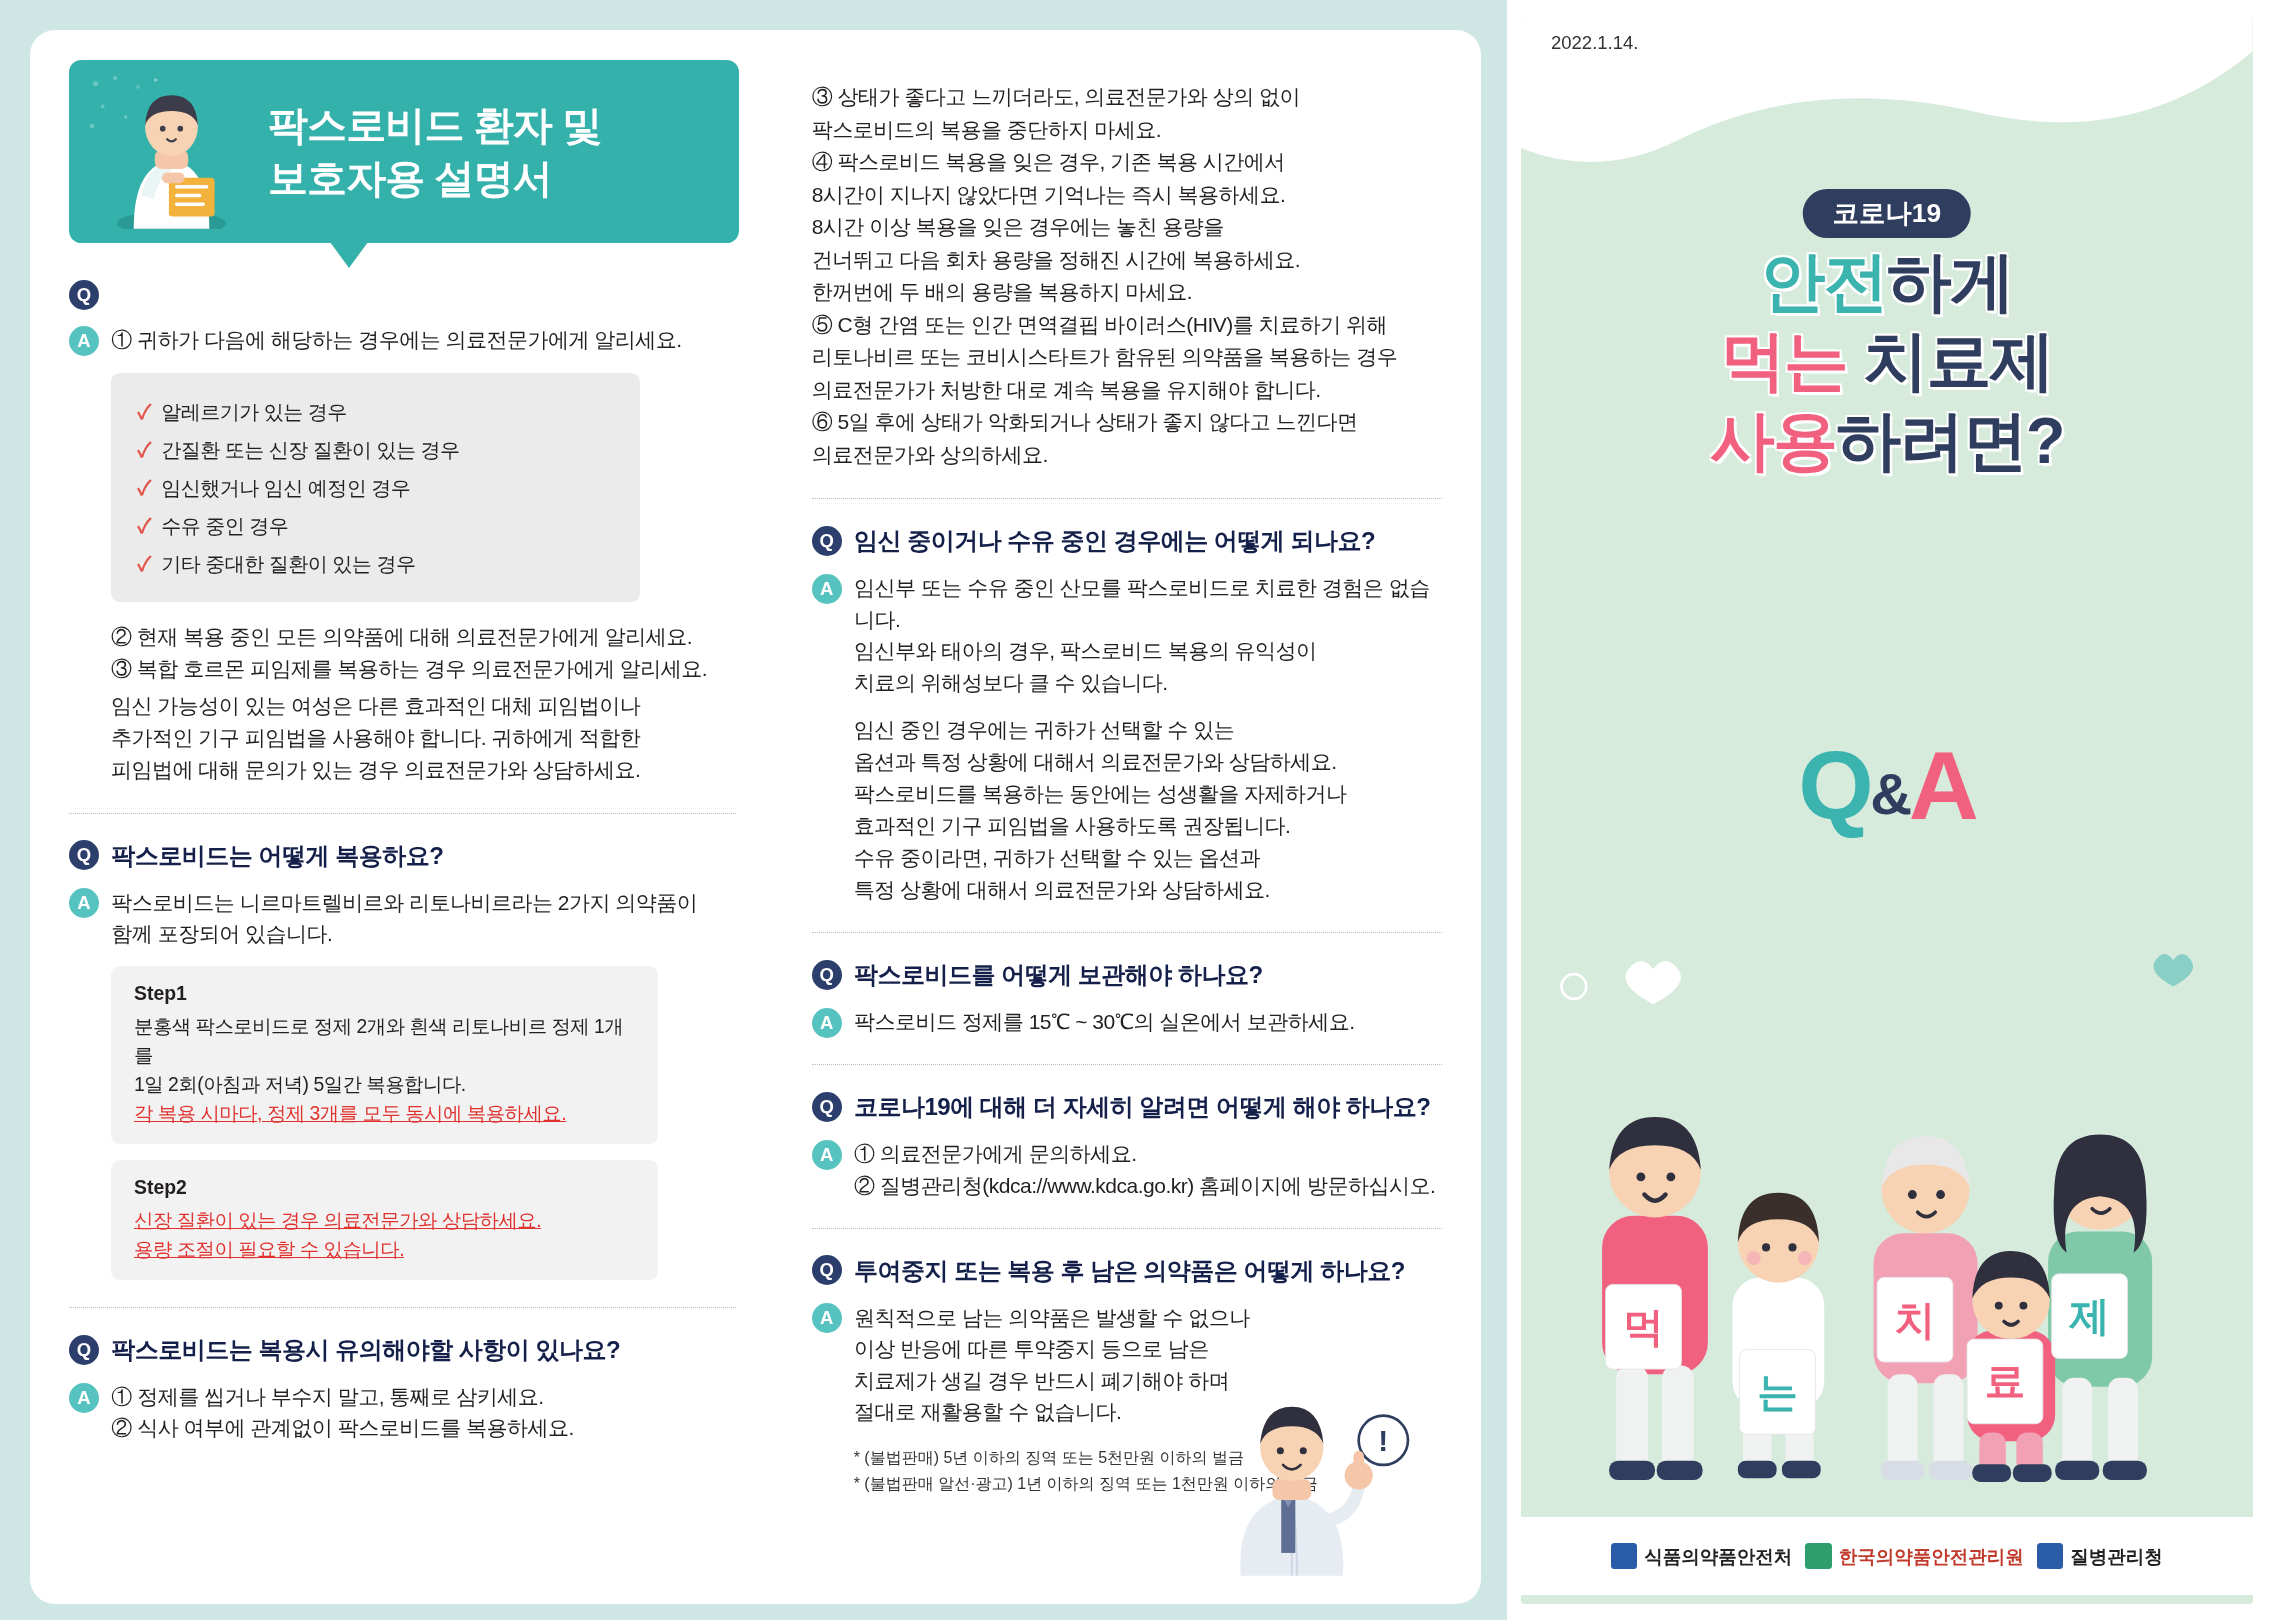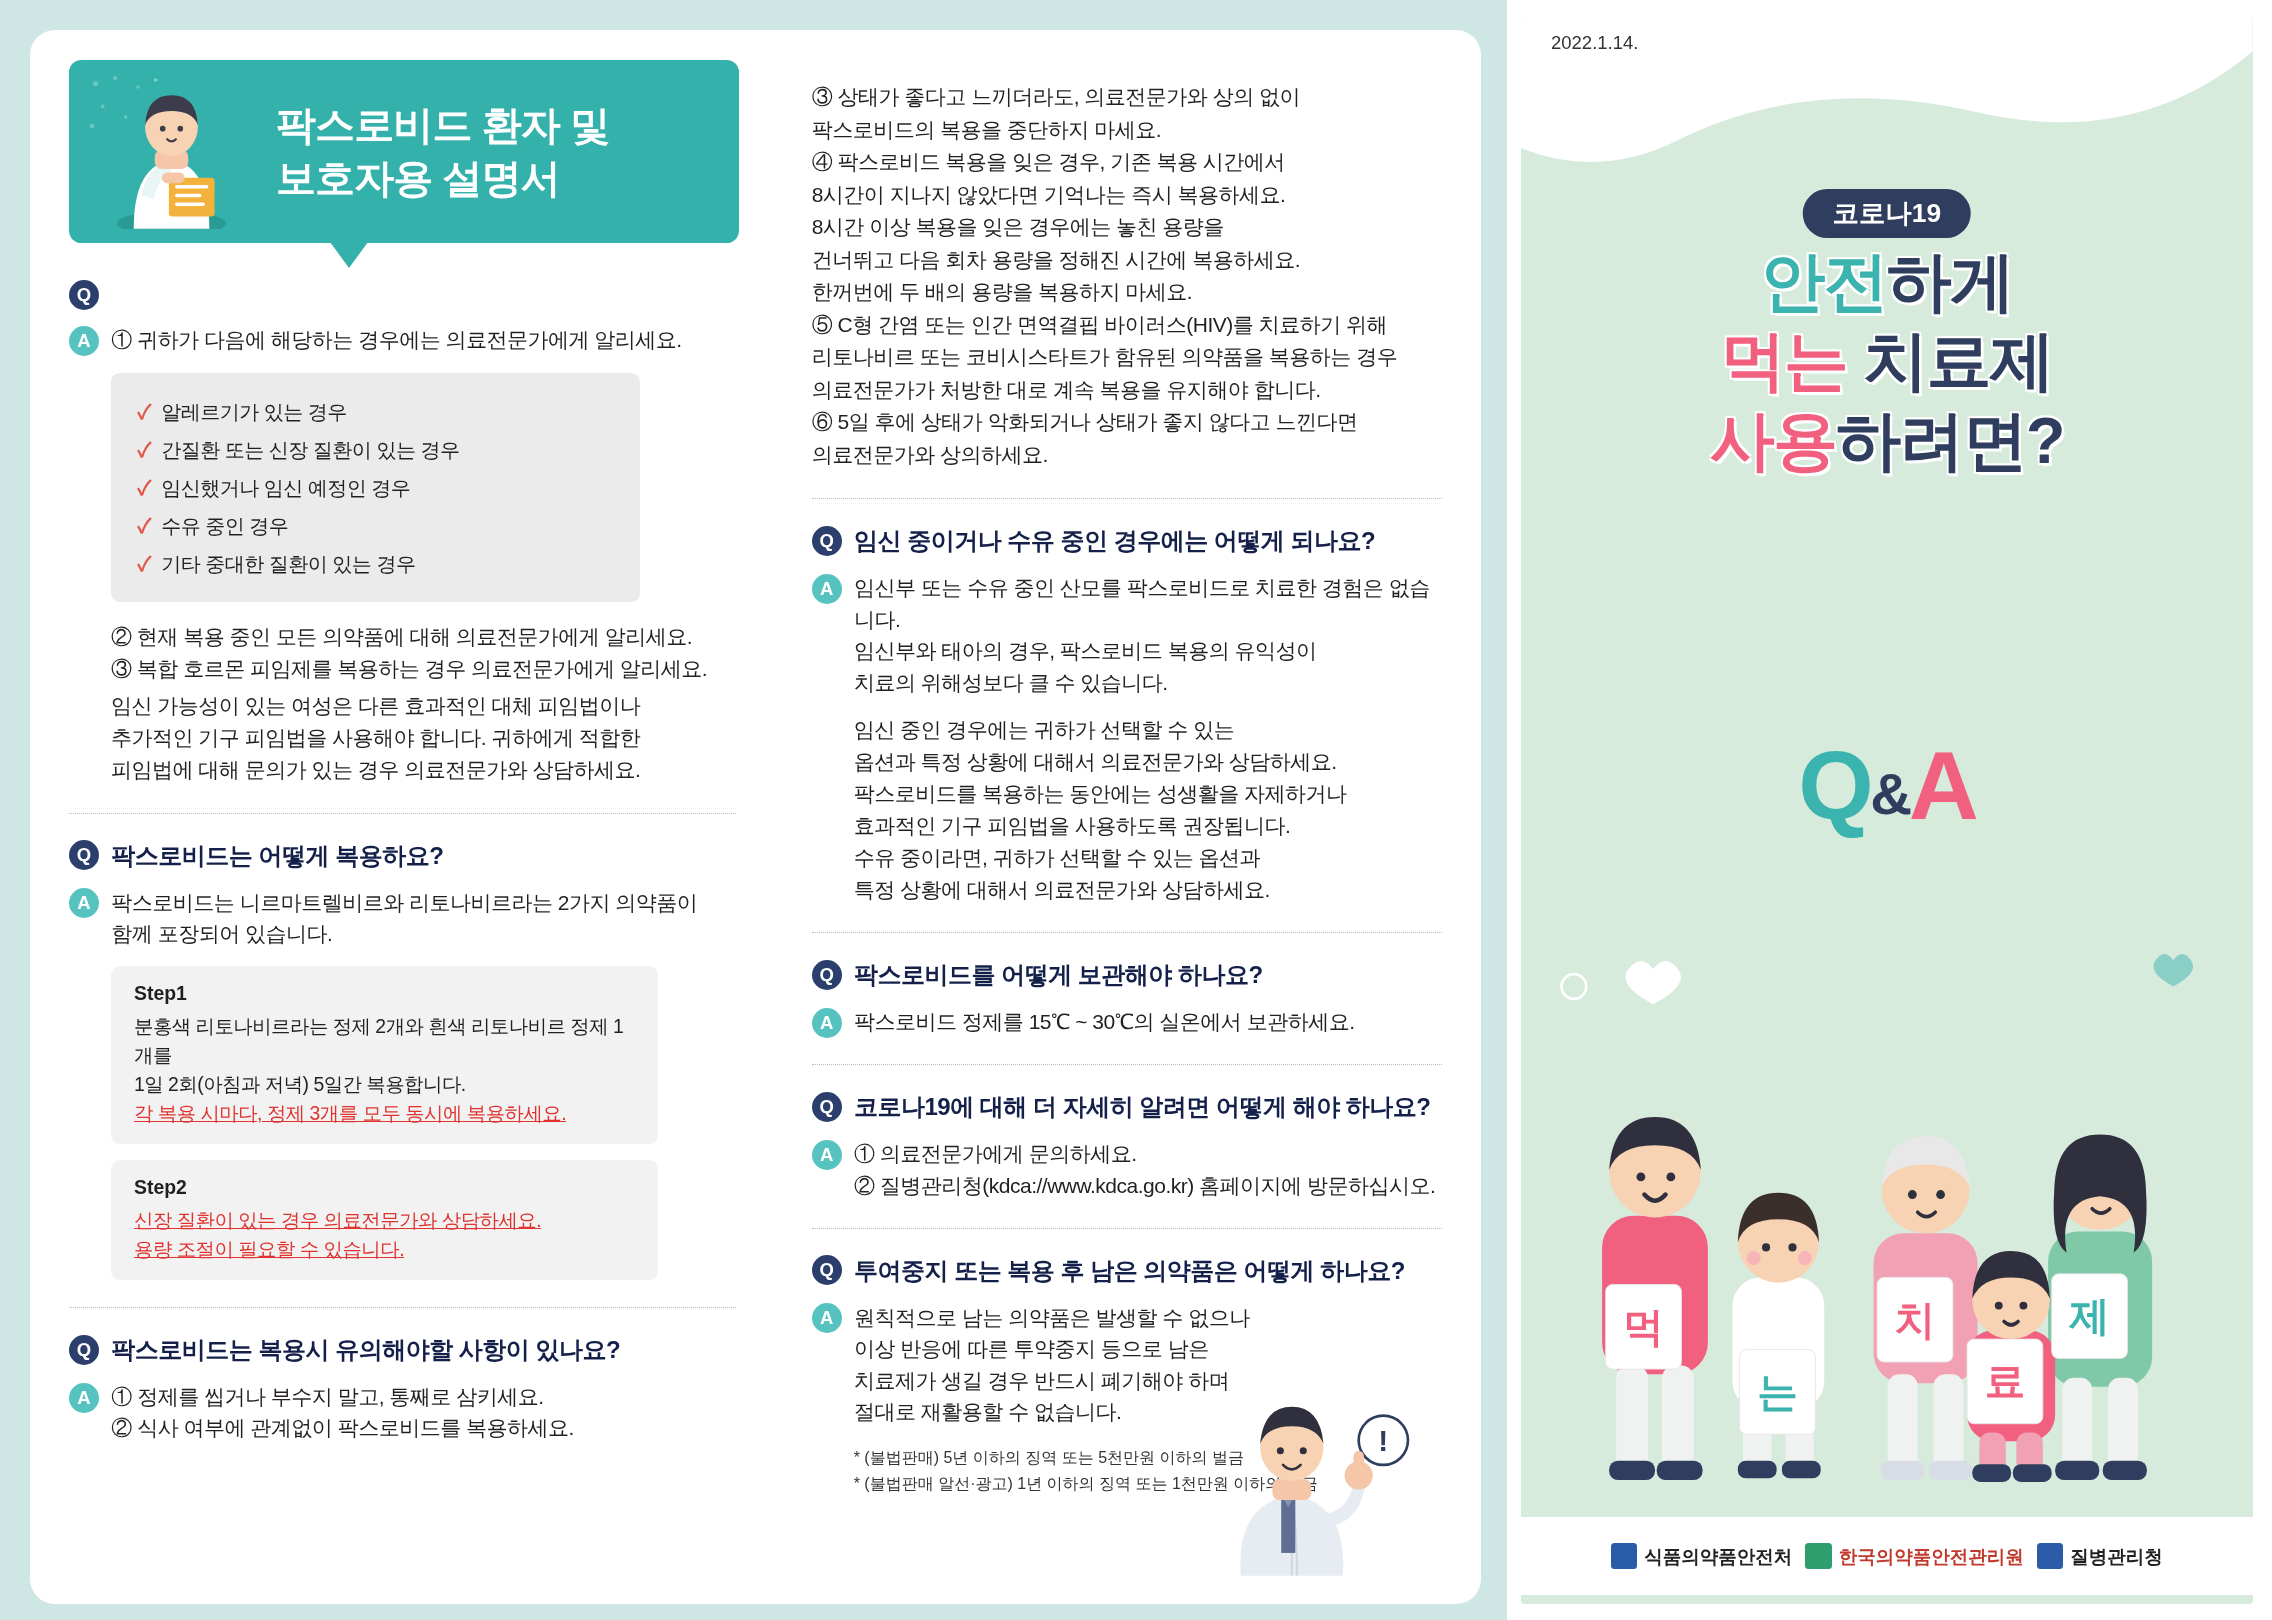--- a/index.html
+++ b/index.html
@@ -36,21 +36,20 @@
 
   
   .header-badge {
     position: relative;
     width: 670px; height: 183px;
     background: #35b1ab;
     border-radius: 12.3px;
     display: flex; align-items: center;
     margin-bottom: 35px;
     overflow: visible;
-    padding-left: 8px;
   }
   .header-badge:after {
     content:""; position:absolute;
     left: 261px; bottom:-25px;
     width:0;height:0;
     border-left: 19.4px solid transparent;
     border-right: 19.4px solid transparent;
     border-top: 26.4px solid #35b1ab;
   }
   .badge-title {
@@ -246,21 +245,21 @@
             <div class="q-text">팍스로비드는 어떻게 복용하요?</div>
           </div>
           <div class="a-row">
             <div class="bullet a">A</div>
             <div class="a-text">팍스로비드는 니르마트렐비르와 리토나비르라는 2가지 의약품이
 함께 포장되어 있습니다.</div>
           </div>
 
           <div class="step-box">
             <div class="step-title">Step1</div>
-            <div class="step-body">분홍색 리토나비르라는 정제 2개와 흰색 리토나비르 정제 1개를
+            <div class="step-body">분홍색 팍스로비드로 정제 2개와 흰색 리토나비르 정제 1개를
 1일 2회(아침과 저녁) 5일간 복용합니다.</div>
             <div class="step-body underline-red">각 복용 시마다, 정제 3개를 모두 동시에 복용하세요.</div>
           </div>
 
           <div class="step-box">
             <div class="step-title">Step2</div>
             <div class="step-body underline-red">신장 질환이 있는 경우 의료전문가와 상담하세요.
 용량 조절이 필요할 수 있습니다.</div>
           </div>
         </div>

